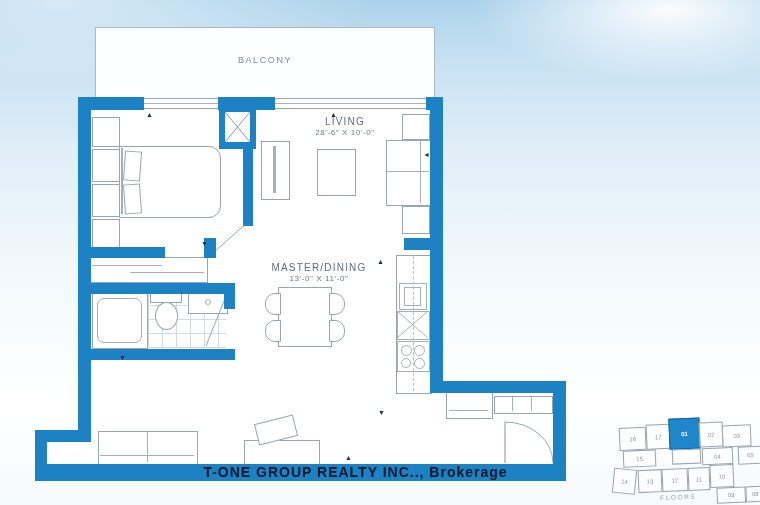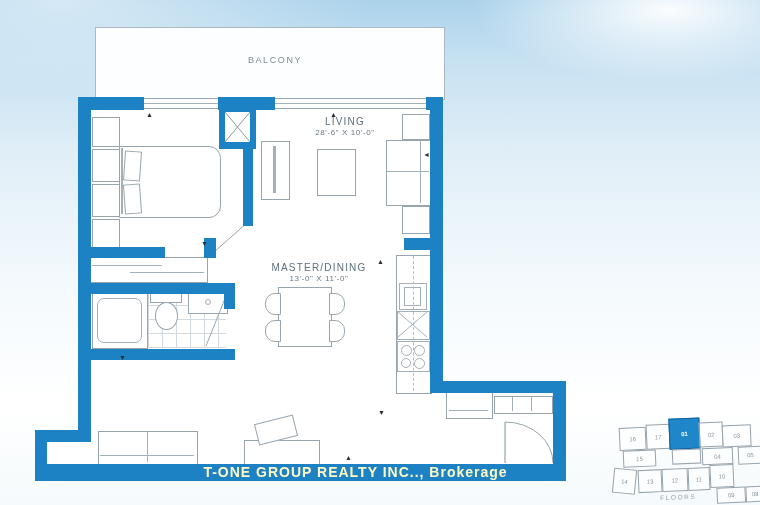--- a/index.html
+++ b/index.html
@@ -24,25 +24,25 @@
   .f{position:absolute;border:1px solid #97a5ae;background:#fff;z-index:20;}
   .nf{position:absolute;border:1px solid #a3b0b8;z-index:21;}
   .ln{position:absolute;background:#a3b0b8;z-index:22;}
   .tiles{position:absolute;z-index:18;
     background-image:repeating-linear-gradient(0deg,#d2dae0 0 1px,transparent 1px 14px),
                      repeating-linear-gradient(90deg,#d2dae0 0 1px,transparent 1px 14px);}
   .room-label{position:absolute;z-index:25;text-align:center;color:#5d6e7a;}
   .room-label .rname{display:block;font-size:10px;letter-spacing:1.2px;}
   .room-label .rdims{display:block;font-size:8px;letter-spacing:.6px;margin-top:1px;color:#687883;}
   .balcony{position:absolute;left:95px;top:27px;width:338px;height:71px;
-    background:#fdfeff;border:1px solid #adb9c2;z-index:5;text-align:center;padding-left:10px;}
+    background:#fdfeff;border:1px solid #adb9c2;z-index:5;text-align:center;}
   .balcony-label{display:inline-block;margin-top:27px;font-size:9px;letter-spacing:1.6px;color:#7f8d96;}
   .wm-bar{position:absolute;left:35px;top:464px;width:531px;height:17px;background:#1d82c4;z-index:40;
     text-align:center;}
-  .wm-text{font-size:14px;line-height:17px;font-weight:700;letter-spacing:1px;color:#fef9c3;
+  .wm-text{font-size:14px;line-height:17px;font-weight:700;letter-spacing:1px;color:#0f172a;
     padding-left:110px;white-space:nowrap;display:block;}
   .arr{position:absolute;font-size:7px;color:#27313a;line-height:1;z-index:35;}
   .shaft-in{position:absolute;background:#fff;z-index:31;}
   svg{display:block;}
   .svgbox{position:absolute;z-index:23;}
   
   .keyplan{position:absolute;left:611px;top:408px;width:152px;height:97px;transform:rotate(-2.5deg);z-index:10;}
   .ku{position:absolute;border:1px solid #97a3ab;display:flex;align-items:center;justify-content:center;
       font-size:6px;color:#8d9aa2;background:rgba(255,255,255,.55);}
   .ku.hl{background:#1f87c9;border-color:#1263a0;color:#ffffff;font-weight:700;}

